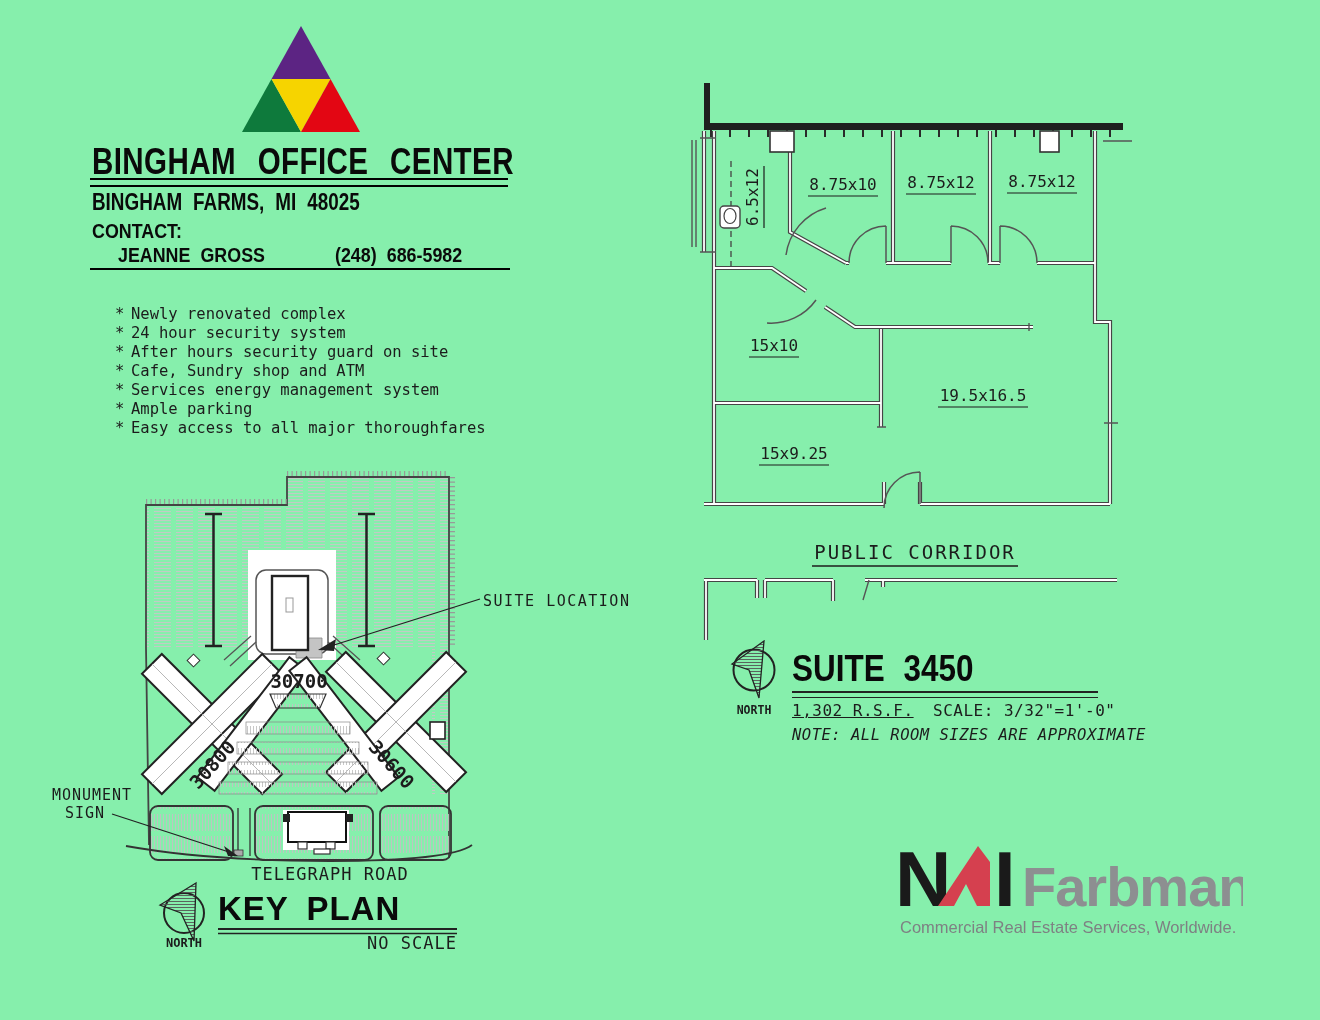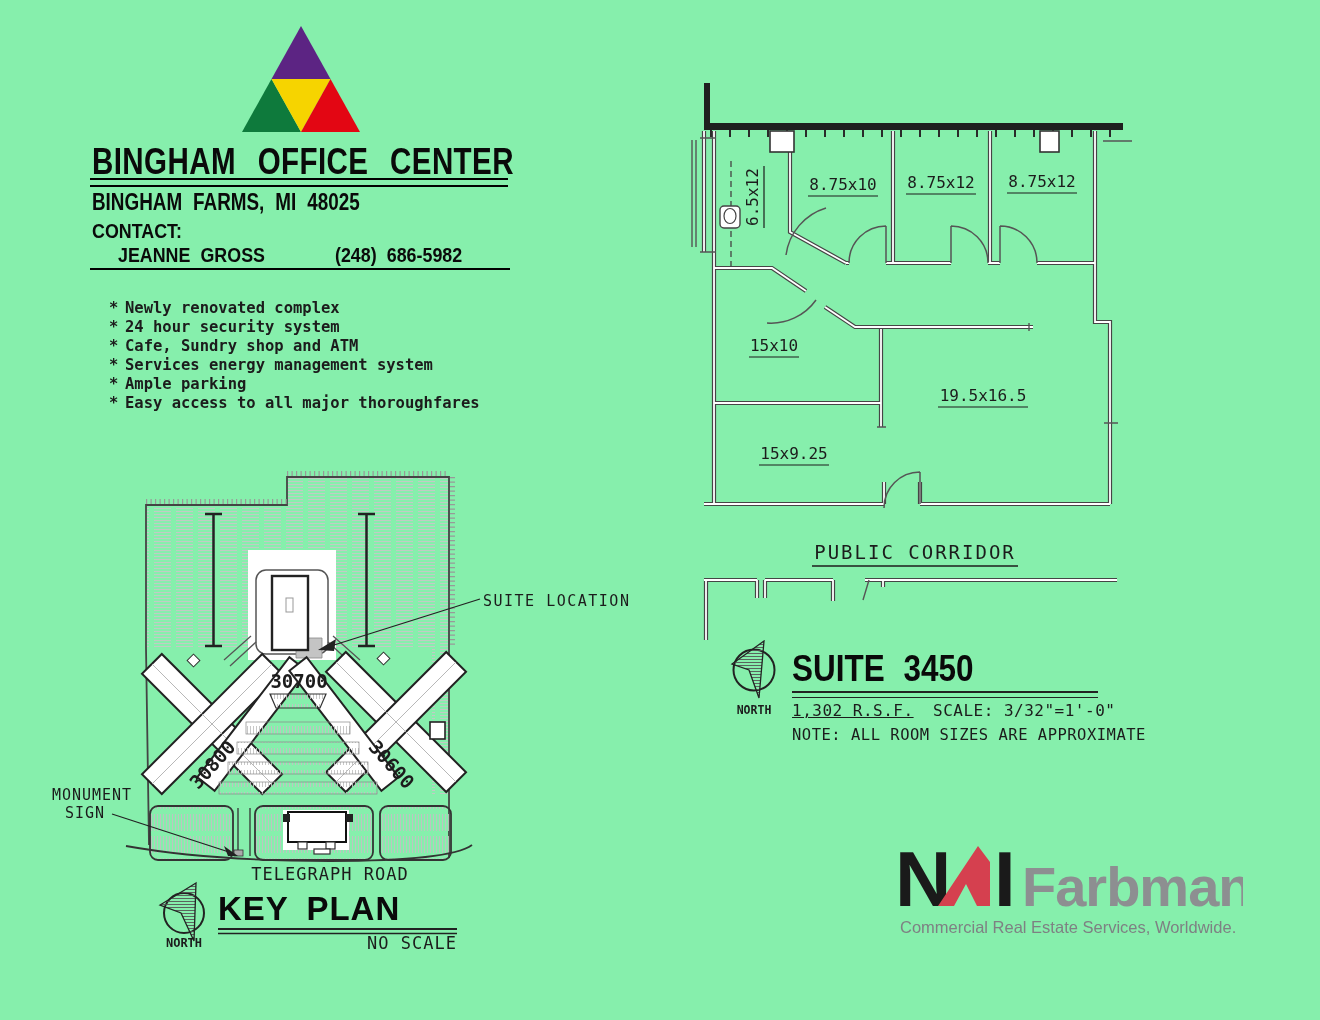--- a/index.html
+++ b/index.html
@@ -8,21 +8,21 @@
   .abs{position:absolute;}
   .condensed{transform:scaleX(.82);transform-origin:left top;white-space:nowrap;}
   .condensed85{transform:scaleX(.85);transform-origin:left top;white-space:nowrap;}
   .big-title{font-size:36px;font-weight:bold;letter-spacing:.5px;word-spacing:16px;color:#0a0a0a;}
   .sub-title{font-size:23px;font-weight:bold;word-spacing:7px;color:#0a0a0a;}
   .contact{font-size:21px;font-weight:bold;word-spacing:6px;color:#0a0a0a;}
   .dbl-rule{height:5px;border-top:2.5px solid #000;border-bottom:2px solid #000;}
   .rule{height:2px;background:#000;}
   .dbl-rule-sm{height:4px;border-top:2px solid #222;border-bottom:1.5px solid #222;}
   .arch{font-family:"DejaVu Sans Mono",monospace;color:#1c1c1c;}
-  ul.features{list-style:none;margin:4px;padding:0;font-size:15.5px;line-height:19px;font-weight:bold;}
+  ul.features{list-style:none;margin:10px;padding:0;font-size:15.5px;line-height:19px;}
   ul.features li{white-space:nowrap;}
   ul.features .bullet{display:inline-block;width:16px;}
   .suite-head{font-size:37px;font-weight:bold;word-spacing:12px;color:#0a0a0a;}
   .fp-info{font-size:16px;letter-spacing:.5px;}
   .fp-note{font-size:15.5px;letter-spacing:.5px;}
   svg text.arch{font-family:"DejaVu Sans Mono",monospace;fill:#1c1c1c;}
 </style>
 </head>
 <body>
 
@@ -39,20 +39,21 @@
   <div class="abs dbl-rule" style="left:90px;top:178px;width:418px;"></div>
   <div class="abs sub-title condensed" style="left:92px;top:189px;">BINGHAM FARMS, MI 48025</div>
   <div class="abs contact condensed85" style="left:92px;top:219px;">CONTACT:</div>
   <div class="abs contact condensed85" style="left:118px;top:243px;">JEANNE GROSS</div>
   <div class="abs contact condensed85" style="left:335px;top:243px;">(248) 686-5982</div>
   <div class="abs rule" style="left:90px;top:268px;width:420px;"></div>
 
   <ul class="abs features arch" style="left:105px;top:295px;">
     <li><span class="bullet">*</span><span>Newly renovated complex</span></li>
     <li><span class="bullet">*</span><span>24 hour security system</span></li>
+    <li><span class="bullet">*</span><span>After hours security guard on site</span></li>
     <li><span class="bullet">*</span><span>Cafe, Sundry shop and ATM</span></li>
     <li><span class="bullet">*</span><span>Services energy management system</span></li>
     <li><span class="bullet">*</span><span>Ample parking</span></li>
     <li><span class="bullet">*</span><span>Easy access to all major thoroughfares</span></li>
   </ul>
 
   <svg class="abs" style="left:40px;top:460px;" width="600" height="500" viewBox="40 460 600 500">
     <defs>
       <pattern id="pkCols" width="22" height="3" patternUnits="userSpaceOnUse">
         <line x1="0" y1="1.5" x2="17" y2="1.5" stroke="#c7c7c7" stroke-width="0.9"></line>
@@ -209,21 +210,21 @@
       </pattern>
     </defs>
     <circle cx="28" cy="30" r="20.5" fill="none" stroke="#222" stroke-width="2"></circle>
     <path d="M38,1 L6,24 L23,30 L33,58 Z" fill="url(#hatchN2)" stroke="#222" stroke-width="1.3"></path>
     <text x="28" y="74" font-size="11.5" font-weight="bold" text-anchor="middle" font-family="DejaVu Sans Mono, monospace" fill="#1c1c1c">NORTH</text>
   </svg>
   <div class="abs suite-head condensed85" style="left:792px;top:648px;">SUITE 3450</div>
   <div class="abs dbl-rule-sm" style="left:792px;top:691px;width:306px;"></div>
   <div class="abs arch fp-info" style="left:792px;top:701px;text-decoration:underline;">1,302 R.S.F.</div>
   <div class="abs arch fp-info" style="left:933px;top:701px;">SCALE: 3/32"=1'-0"</div>
-  <div class="abs arch fp-note" style="left:792px;top:726px;">NOTE: ALL ROOM SIZES ARE APPROXIMATE</div>
+  <div class="abs arch fp-note" style="left:792px;top:726px;font-style:italic;">NOTE: ALL ROOM SIZES ARE APPROXIMATE</div>
 
   <svg class="abs" style="left:898px;top:846px;" width="345" height="95" viewBox="0 0 345 95">
     <text x="-3" y="60" font-size="78" font-weight="bold" fill="#1a1a1a" font-family="Liberation Sans, sans-serif">N</text>
     <polygon points="40,60 80,0 92,16 92,60 79,60 68,38 56,60" fill="#d5404f"></polygon>
     <text x="96" y="60" font-size="78" font-weight="bold" fill="#1a1a1a" font-family="Liberation Sans, sans-serif">I</text>
     <text x="124" y="60" font-size="56" font-weight="bold" letter-spacing="-1" fill="#8d8f91" font-family="Liberation Sans, sans-serif">Farbman</text>
     <text x="2" y="87" font-size="16.5" fill="#7e8183" font-family="Liberation Sans, sans-serif">Commercial Real Estate Services, Worldwide.</text>
   </svg>
 
 </div>

